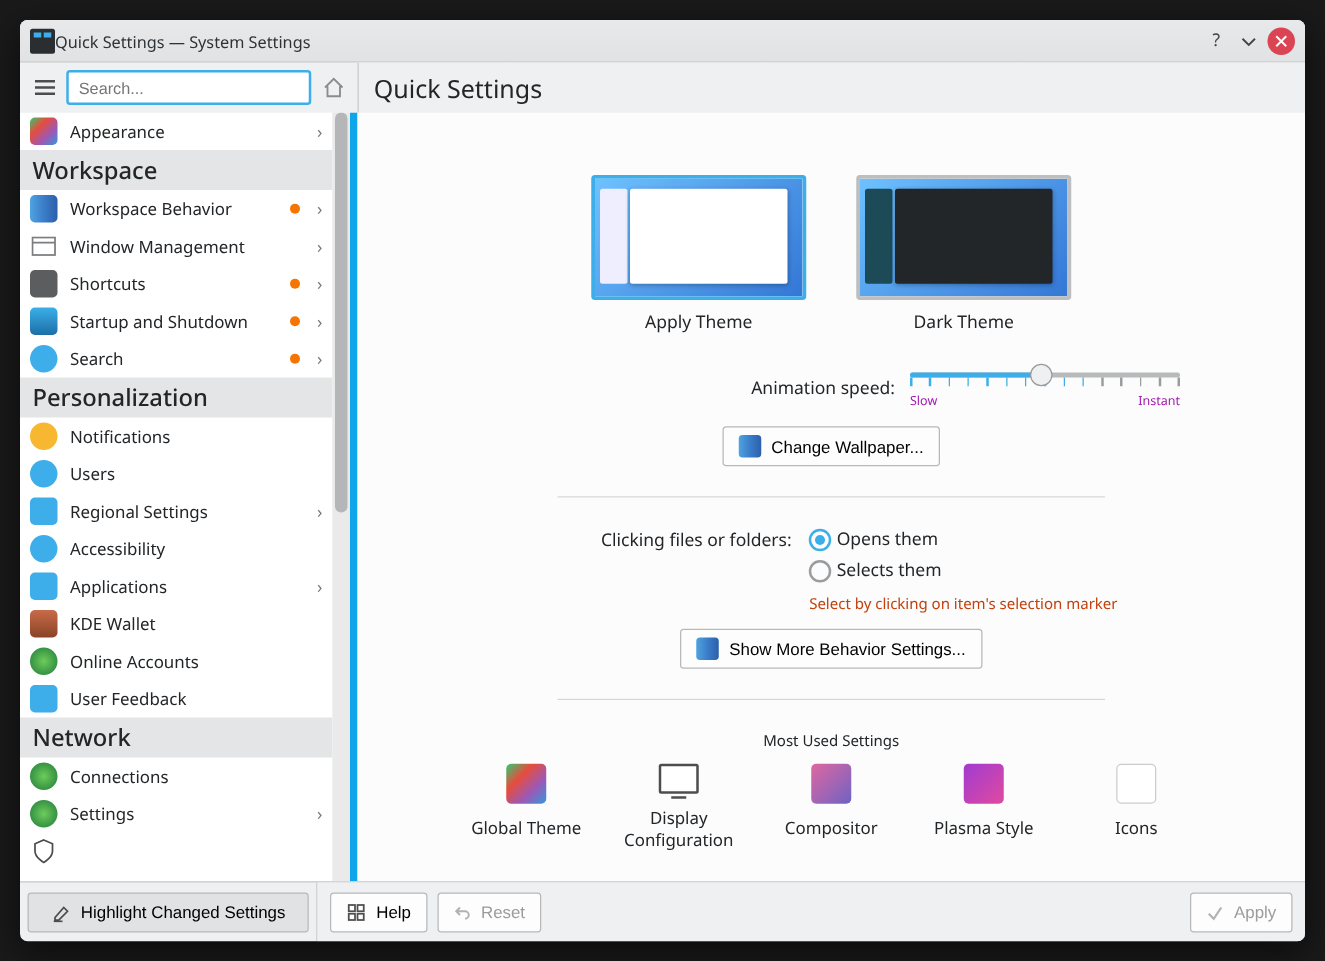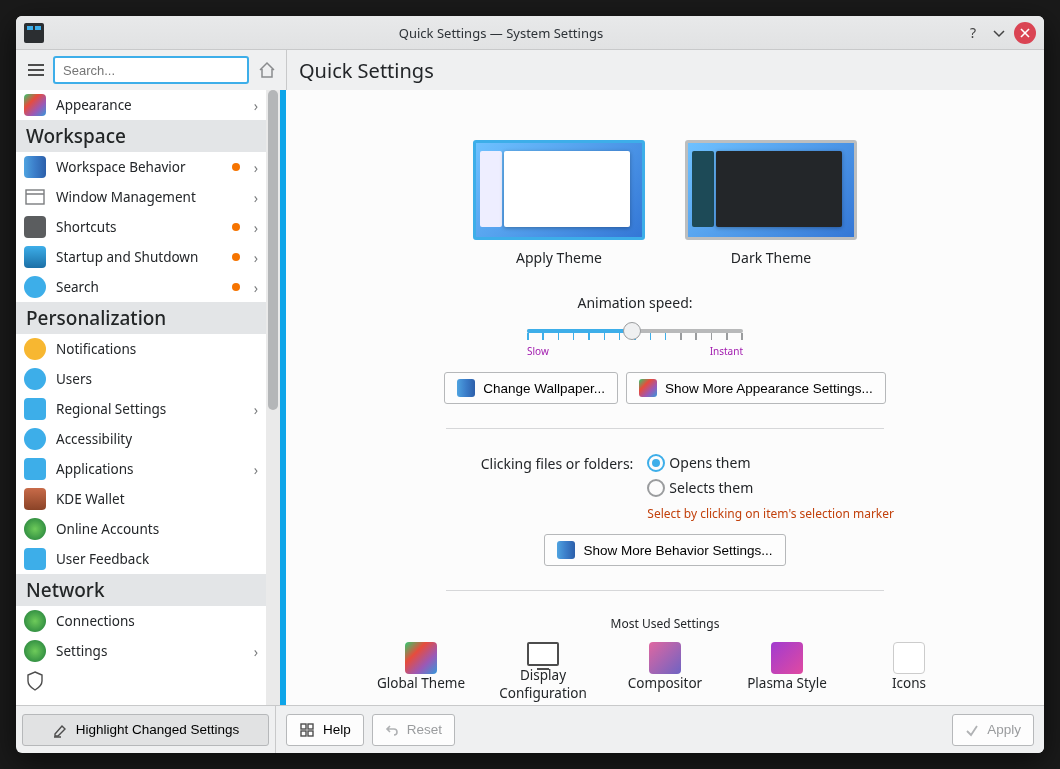--- a/index.html
+++ b/index.html
@@ -2,21 +2,21 @@
 <html><head>
 <meta charset="utf-8">
 <style>
 * { box-sizing: border-box; margin: 0; padding: 0; }
 body { font-family: "Noto Sans", "Segoe UI", sans-serif; font-size: 14px; color: #232629; background: #1a1a1a; width: 1060px; height: 769px; overflow: hidden; }
 .window { position: absolute; top: 16px; left: 16px; width: 1028px; height: 737px; background: #eff0f1; border-radius: 6px; box-shadow: 0 8px 30px rgba(0,0,0,0.6); display: flex; flex-direction: column; overflow: hidden; }
 .titlebar { height: 34px; background: linear-gradient(#e8e9ea,#e1e2e3); display: flex; align-items: center; padding: 0 8px; border-bottom: 1px solid #c8c9ca; }
 .titlebar .app-icon { width: 20px; height: 20px; background: #2b2e31; border-radius: 2px; position: relative; }
 .titlebar .app-icon::before { content:""; position:absolute; top:3px; left:3px; width:6px; height:4px; background:#3daee9; }
 .titlebar .app-icon::after { content:""; position:absolute; top:3px; right:3px; width:6px; height:4px; background:#3daee9; }
-.titlebar .title { flex: 1; text-align: center; font-size: 13px; color: #2e3338; }
+.titlebar .title { flex: 1; text-align: left; font-size: 13px; color: #2e3338; }
 .titlebar .ctl { width: 22px; height: 22px; margin-left: 4px; display:flex; align-items:center; justify-content:center; border-radius: 50%; }
 .titlebar .help { color:#444; }
 .titlebar .min svg { }
 .titlebar .close { background: #da4453; border-radius: 50%; }
 .body { flex: 1; display: flex; flex-direction: column; }
 .toprow { height: 40px; display: flex; }
 .toprow-left { width: 270px; display:flex; align-items:center; padding: 4px 8px; gap:6px; border-right: none; }
 .hamburger { width: 26px; height: 26px; display:flex; align-items:center; justify-content:center; border-radius:3px; }
 .hamburger svg { stroke:#4d4d4d; }
 .search { flex:1; height:28px; border: 2px solid #3daee9; border-radius: 3px; padding: 0 8px; font-size:13px; background:#fff; outline:none; }
@@ -38,21 +38,21 @@
 .themes { display:flex; gap:40px; justify-content:center; margin-top:30px; }
 .theme { display:flex; flex-direction:column; align-items:center; gap:8px; }
 .theme .thumb { width:172px; height:100px; border-radius:3px; border:3px solid transparent; position:relative; overflow:hidden; }
 .theme .thumb.sel { border-color:#3daee9; }
 .theme .thumb.dark { border-color:#bcbebf; }
 .thumb-bg { position:absolute; inset:0; background: linear-gradient(135deg,#6ec1ff,#3477d6); }
 .thumb-win { position:absolute; top:8px; left:28px; right:12px; bottom:10px; background:#fff; border-radius:2px; box-shadow:0 1px 4px rgba(0,0,0,0.3); }
 .thumb.dark .thumb-win { background:#232629; }
 .thumb-side { position:absolute; top:8px; left:4px; width:22px; bottom:10px; background:#eef; border-radius:2px; }
 .thumb.dark .thumb-side { background:#1d4a57; }
-.speed { margin-top:26px; display:flex; align-items:center; gap:12px; justify-content:flex-end; padding-right:60px;flex-direction:column; }
+.speed { margin-top:26px; display:flex; align-items:center; gap:12px; justify-content:flex-end; padding-right:60px; }
 .speed-label { white-space:nowrap; padding-top:-4px; }
 .slider-wrap { width:216px; }
 .slider { width:216px; height:14px; position:relative; }
 .slider-track { position:absolute; top:5px; left:0; right:0; height:4px; background:#b8b9ba; border-radius:2px; }
 .slider-fill { position:absolute; top:5px; left:0; width:100px; height:4px; background:#3daee9; border-radius:2px; }
 .slider-ticks { position:absolute; top:9px; left:0; right:0; height:10px; display:flex; justify-content:space-between; }
 .slider-ticks span { width:1.5px; height:7px; background:#3daee9; }
 .slider-ticks span.grey { background:#9a9c9e; }
 .slider-handle { position:absolute; top:-2px; left:96px; width:18px; height:18px; background:#eff0f1; border:1px solid #9a9c9e; border-radius:50%; }
 .slider-ends { display:flex; justify-content:space-between; font-size:10px; color:#a21caf; margin-top:6px; width:216px; }
@@ -63,24 +63,24 @@
 .click-section { display:flex; gap:14px; justify-content:flex-end; padding-right:110px; }
 .click-label { white-space:nowrap; padding-top:1px; }
 .click-opts { display:flex; flex-direction:column; gap:6px; }
 .radio { display:flex; align-items:center; gap:4px; }
 .radio .r { width:18px; height:18px; border:2px solid #3daee9; border-radius:50%; display:flex; align-items:center; justify-content:center; }
 .radio .r.off { border-color:#9a9c9e; }
 .radio .r .inner { width:8px; height:8px; background:#3daee9; border-radius:50%; }
 .hint { font-size:12px; color:#c2410c; margin-top:2px; }
 .most-used-h { text-align:center; font-size:12px; margin-top:18px; }
 .most-used { display:flex; justify-content:center; gap:26px; margin-top:10px; }
-.mu-item { width:96px; display:flex; flex-direction:column; align-items:center; gap:0; text-align:center; font-size:13.5px; }
+.mu-item { width:96px; display:flex; flex-direction:column; align-items:center; gap:10px; text-align:center; font-size:13.5px; }
 .mu-item .mico { width:32px; height:32px; border-radius:4px; }
 .footer { height:48px; border-top:1px solid #c8c9ca; display:flex; }
-.footer-left { width:260px; display:flex; align-items:center; justify-content:center; padding:6px; border-right:1px solid #c8c9ca; }
+.footer-left { width:238px; display:flex; align-items:center; justify-content:center; padding:6px; border-right:1px solid #c8c9ca; }
 .footer-right { flex:1; display:flex; align-items:center; padding:0 10px; gap:8px; background:#eff0f1; }
 .btn-hl { flex:1; height:32px; background:#e1e2e3; border:1px solid #b6b8ba; border-radius:3px; display:flex; align-items:center; justify-content:center; gap:8px; font-size:13.5px; }
 .btn-disabled { color:#9a9c9e; }
 .spacer { flex:1; }
 .gradient-ico { background: linear-gradient(135deg,#2ecc71,#e74c3c,#9b59b6,#3498db); }
 .rainbow-ico { background: linear-gradient(90deg,#4fa3e0,#3b7dc9,#2c5faa); }
 .monitor-ico { width:32px; height:24px; border:2px solid #4d4d4d; border-radius:2px; position:relative; background:#fff; }
 .monitor-ico::after { content:""; position:absolute; bottom:-6px; left:8px; right:8px; height:2px; background:#4d4d4d; }
 </style>
 </head>
@@ -274,24 +274,20 @@
               <span>Slow</span>
               <span>Instant</span>
             </div>
           </div>
         </div>
 
         <div class="btnrow">
           <button class="kbtn">
             <span class="kico rainbow-ico"></span>
             <span>Change Wallpaper...</span>
-          </button>
-          <button class="kbtn">
-            <span class="kico gradient-ico"></span>
-            <span>Show More Appearance Settings...</span>
           </button>
         </div>
 
         <div class="divider"></div>
 
         <div class="click-section">
           <span class="click-label">Clicking files or folders:</span>
           <div class="click-opts">
             <label class="radio">
               <span class="r">

